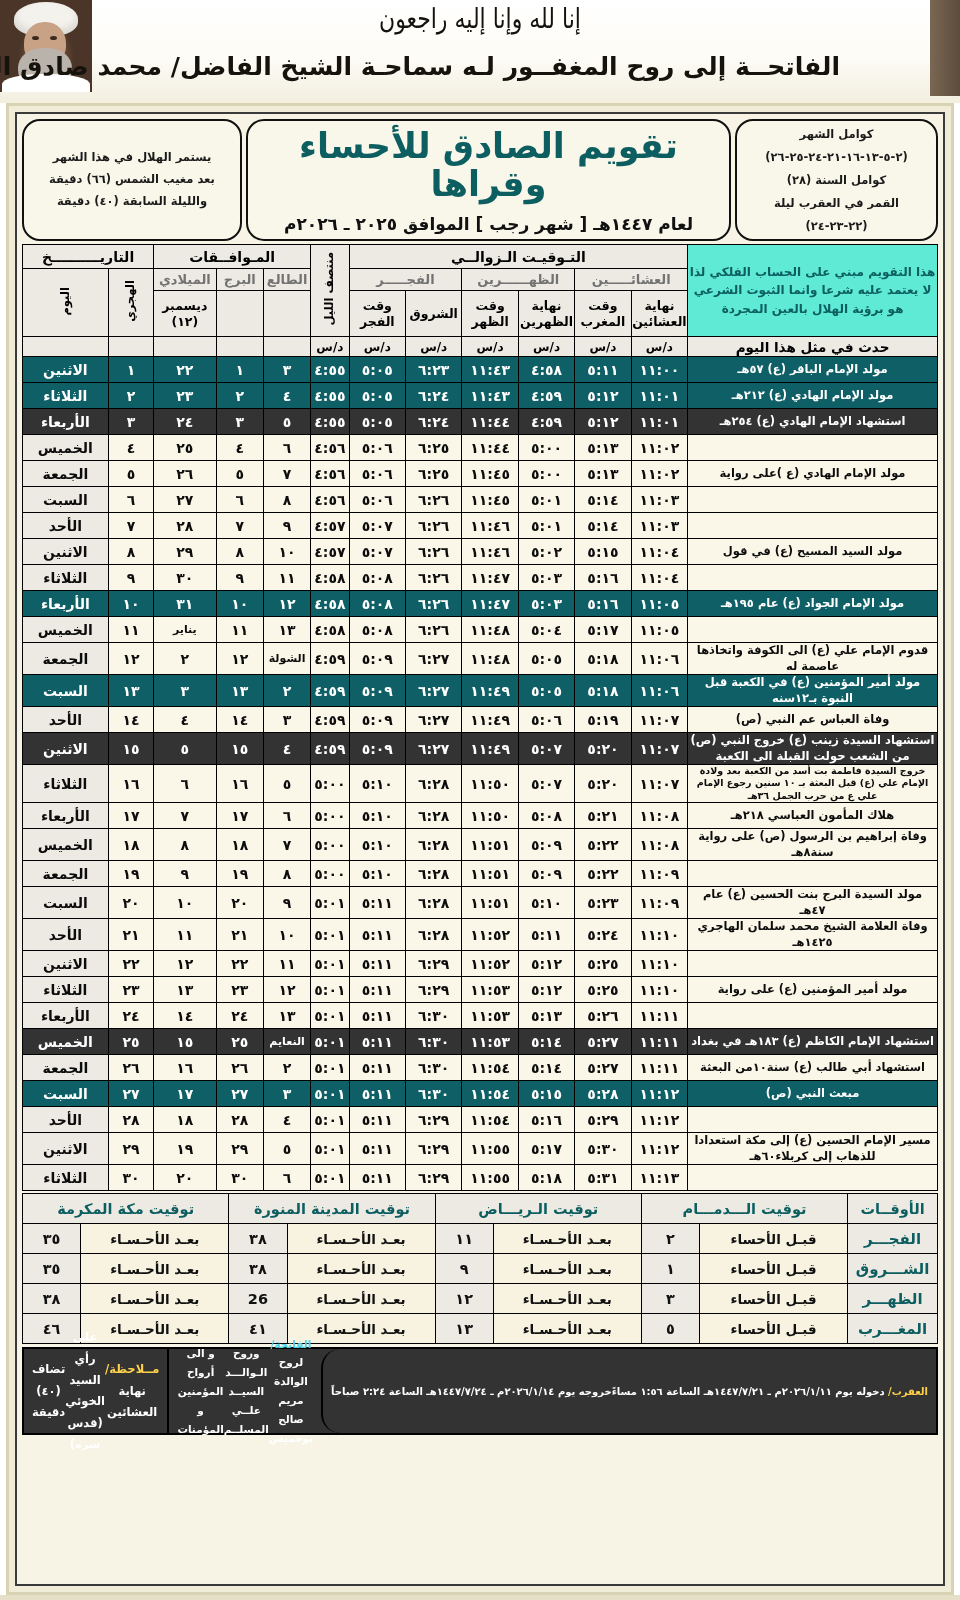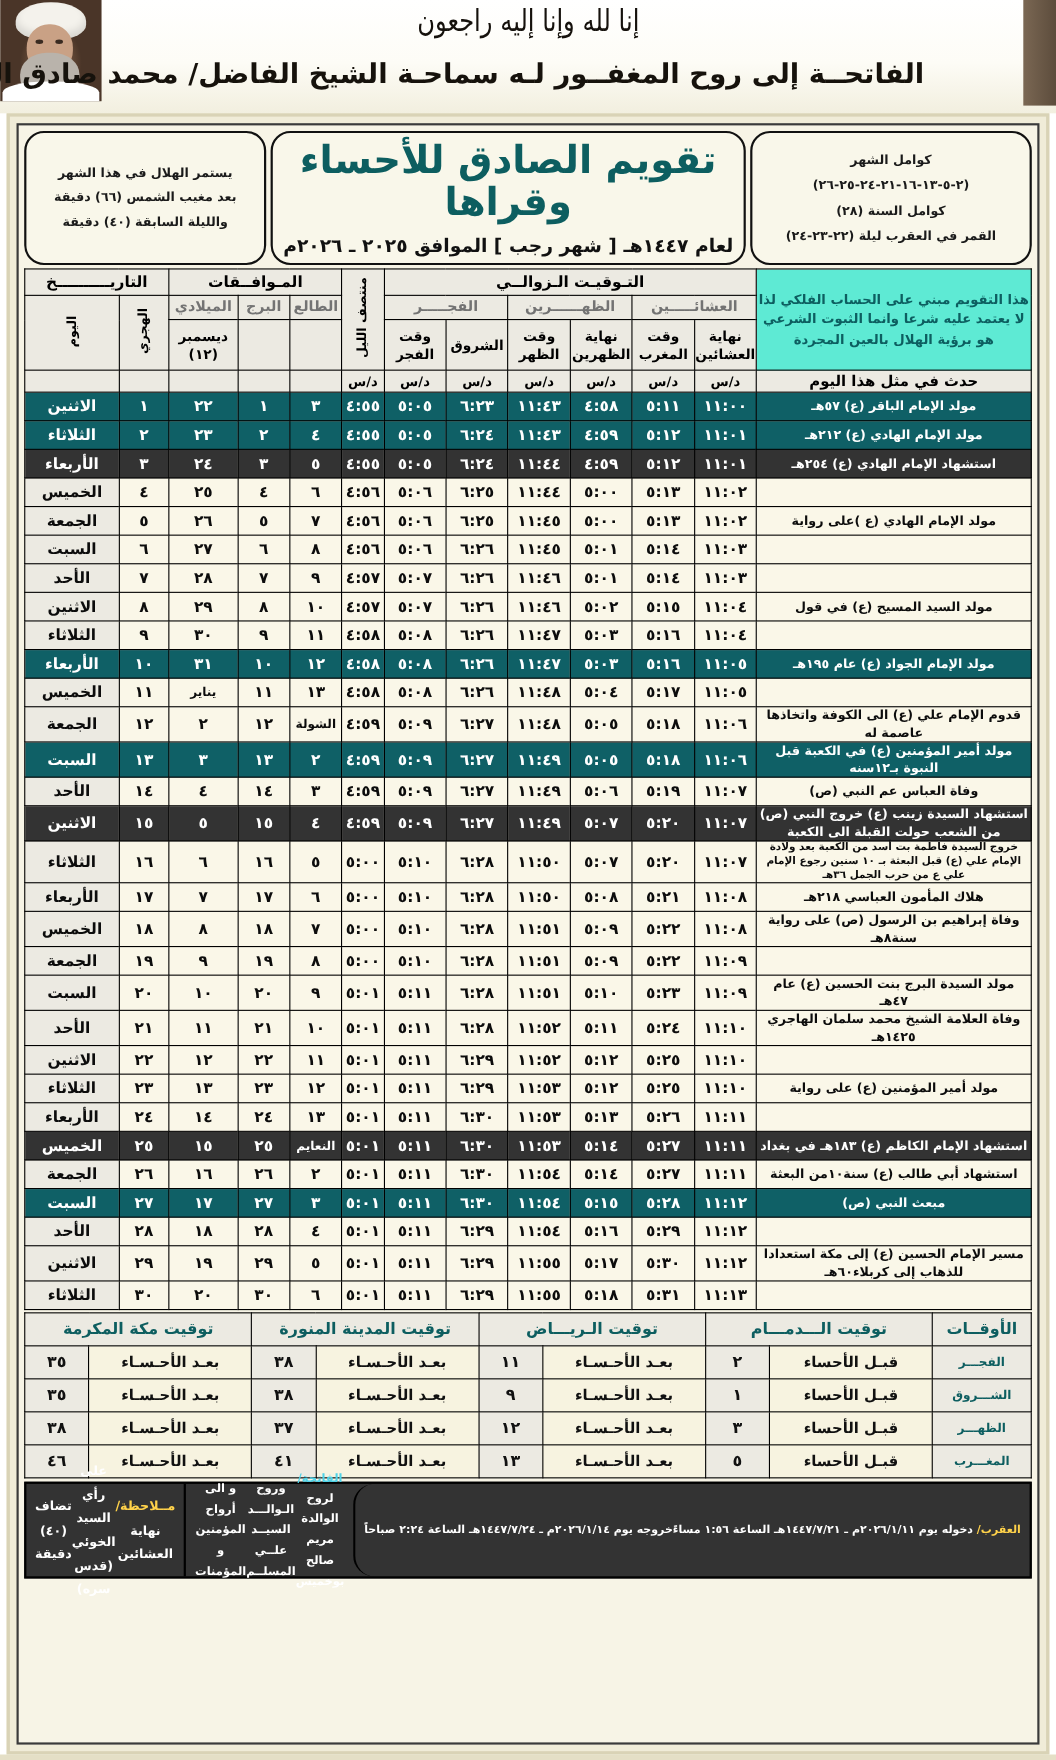--- a/index.html
+++ b/index.html
@@ -137,21 +137,21 @@
     letter-spacing: 0px;
     line-height: 1.1;
     font-family: "DejaVu Sans", sans-serif;
   }
   .ts-sub {
     margin-top: 10px;
     font-size: 17px;
     font-weight: bold;
     color: #111;
   }
-  .ts-right { width: 256px; }
+  .ts-right { width: 203px; }
   .ts-right .ln { font-size: 11.5px; font-weight: bold; color:#1a1a1a; line-height:2.0; }
 
   
   table.cal {
     width: 100%;
     border-collapse: collapse;
     table-layout: fixed;
     font-family: "DejaVu Sans", sans-serif;
   }
   table.cal th, table.cal td {
@@ -269,21 +269,21 @@
   }
   table.cities th {
     background: #eceae2;
     font-size: 14.5px;
     font-weight: bold;
     color: #0d5e60;
     letter-spacing: 3px;
   }
   table.cities td.lbl {
     background: #eceae2;
-    font-size: 11px;
+    font-size: 15px;
     font-weight: bold;
     color: #0d5e60;
     letter-spacing: 3px;
   }
   table.cities td.rel {
     background: #f7f3e0;
     font-size: 13.5px;
     font-weight: bold;
     color: #111;
     letter-spacing: 1px;
@@ -930,21 +930,21 @@
               <td class="rel">بعـد الأحـسـاء</td>
               <td class="val">٣٥</td>
             </tr>
             <tr>
               <td class="lbl">الظهـــر</td>
               <td class="rel">قبـل الأحساء</td>
               <td class="val">٣</td>
               <td class="rel">بعـد الأحـسـاء</td>
               <td class="val">١٢</td>
               <td class="rel">بعـد الأحـسـاء</td>
-              <td class="val">٣٧</td>
+              <td class="val">26</td>
               <td class="rel">بعـد الأحـسـاء</td>
               <td class="val">٣٨</td>
             </tr>
             <tr>
               <td class="lbl">المغـــرب</td>
               <td class="rel">قبـل الأحساء</td>
               <td class="val">٥</td>
               <td class="rel">بعـد الأحـسـاء</td>
               <td class="val">١٣</td>
               <td class="rel">بعـد الأحـسـاء</td>

